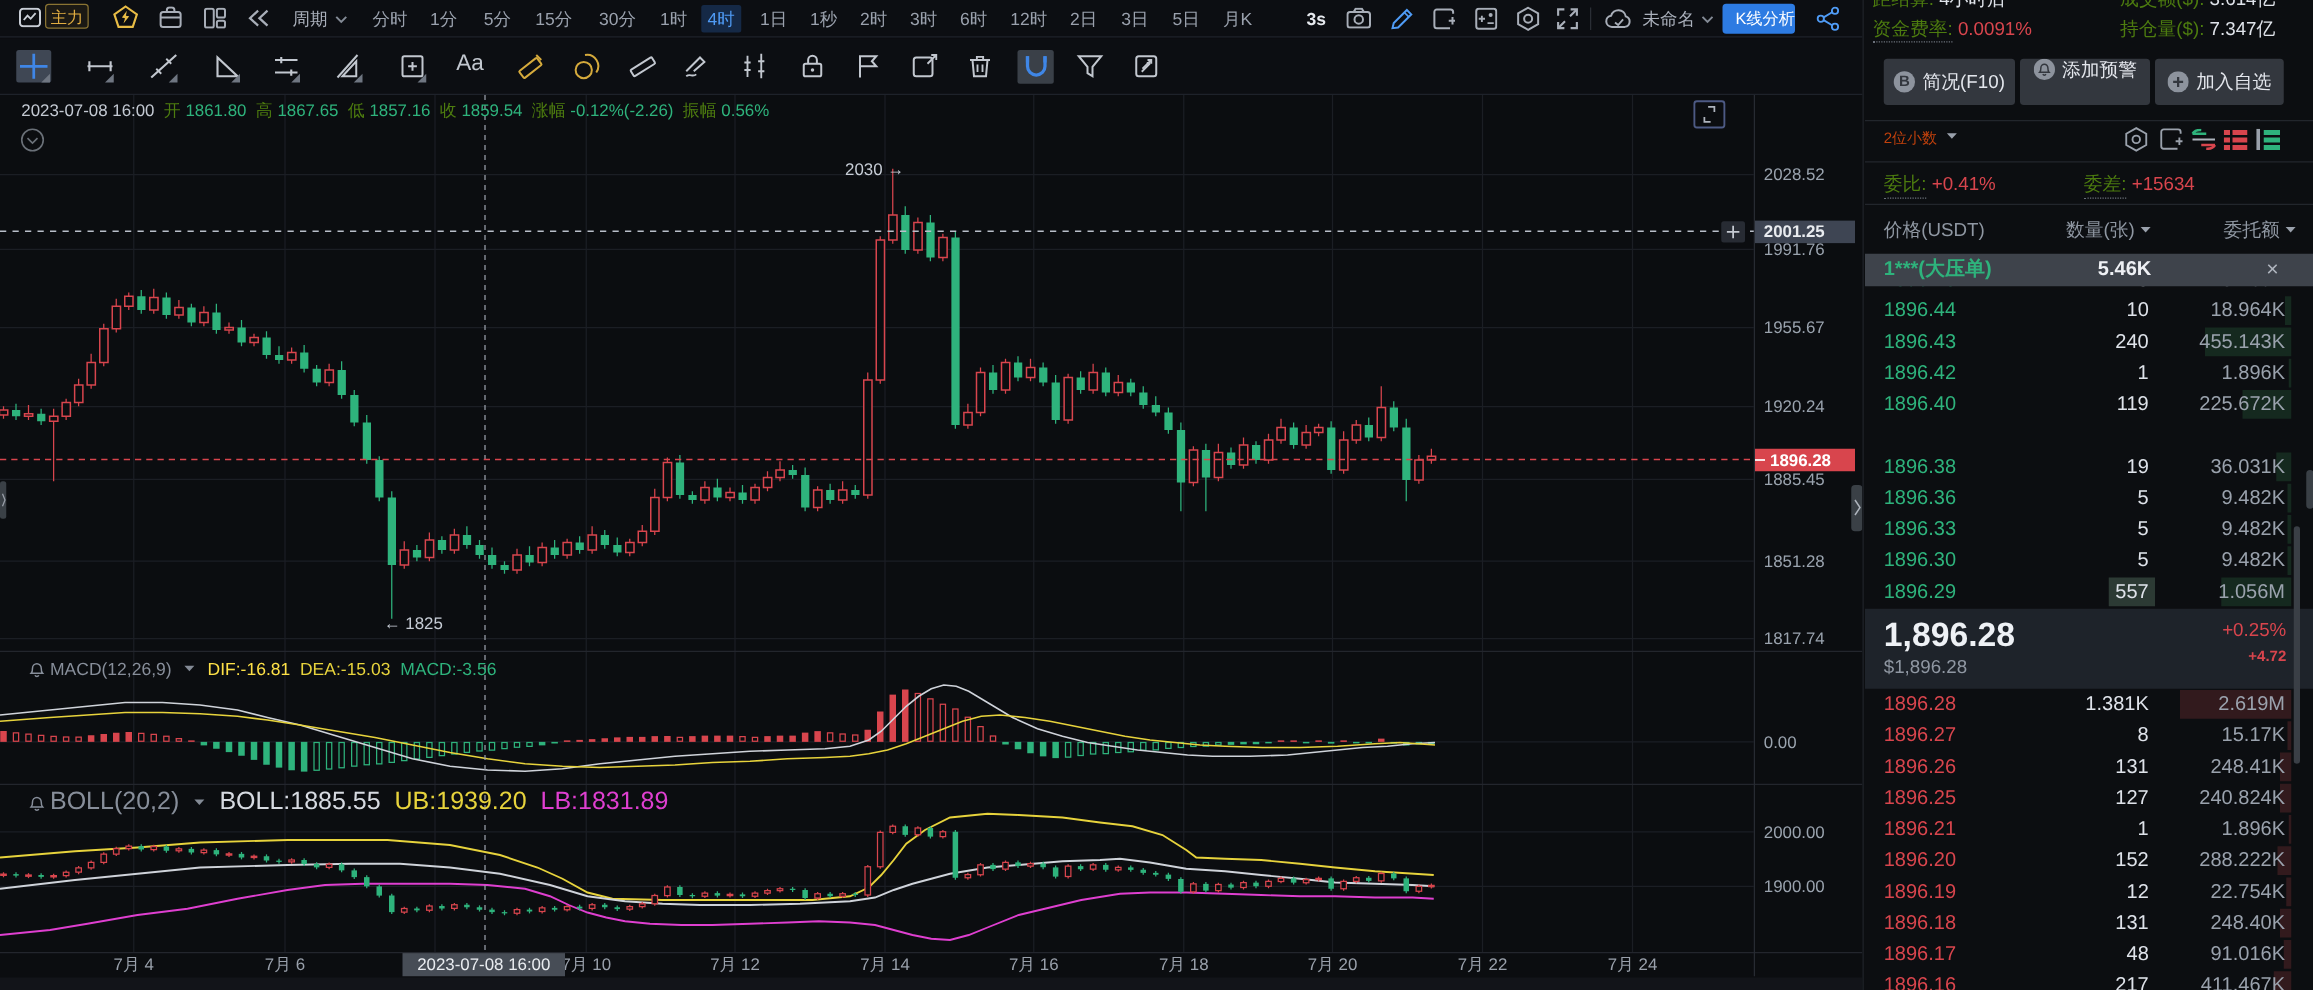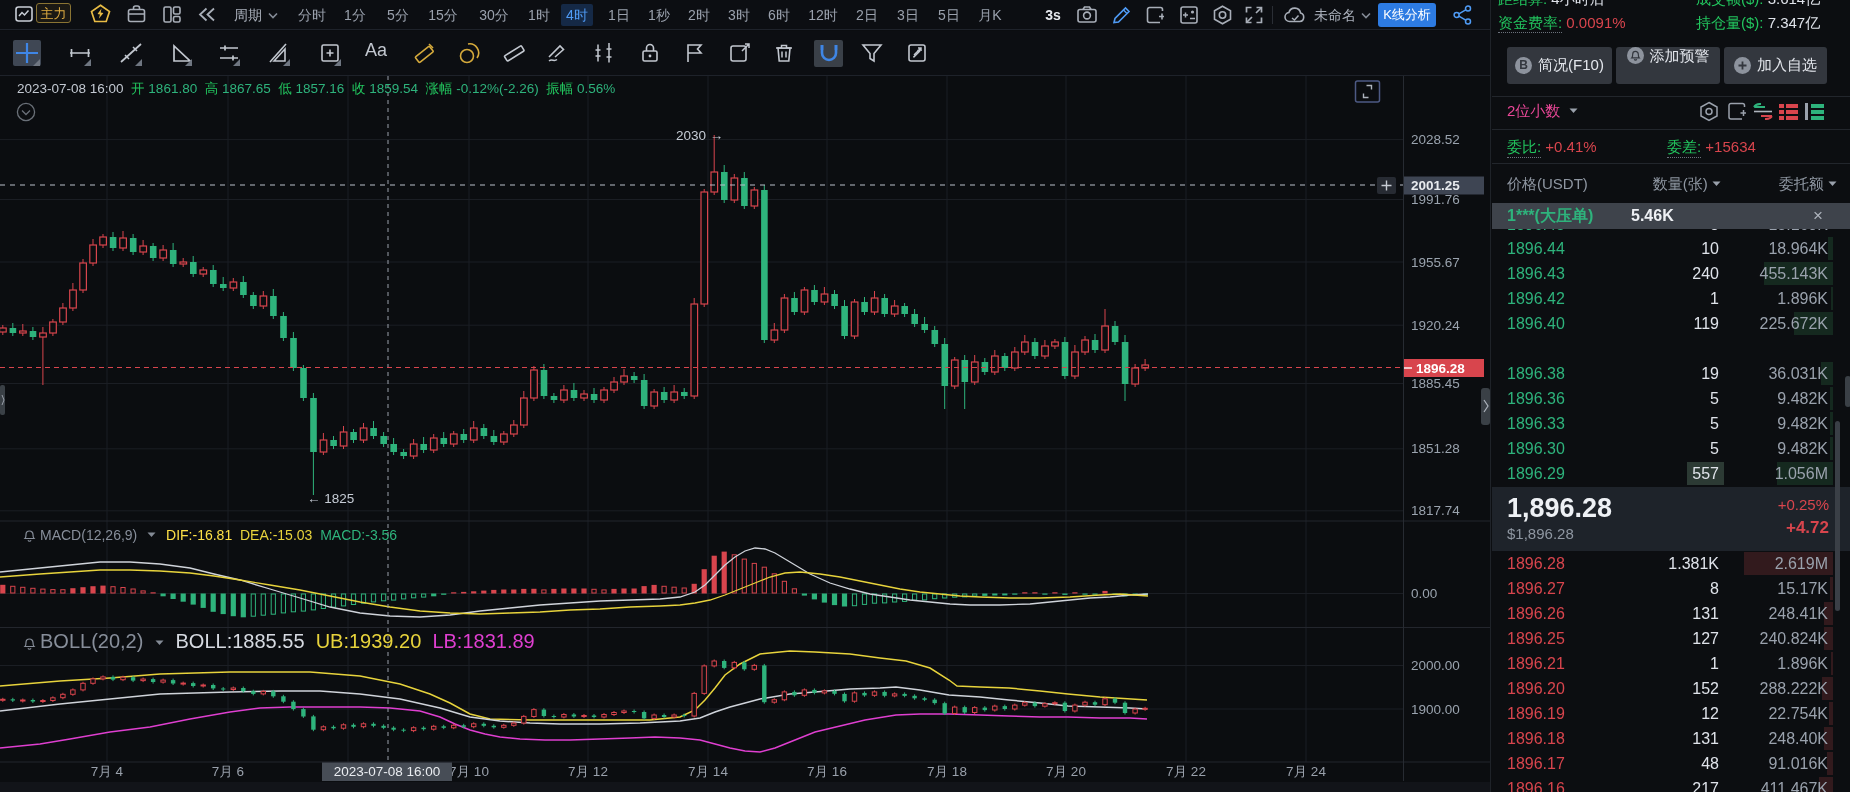--- a/index.html
+++ b/index.html
@@ -1,18 +1,18 @@
 <!DOCTYPE html>
 <html><head><meta charset="utf-8">
 <style>
 *{margin:0;padding:0;box-sizing:border-box}
 html,body{width:1850px;height:792px;background:#0b0d10;overflow:hidden;
  font-family:"Liberation Sans",sans-serif;-webkit-font-smoothing:antialiased}
 .abs{position:absolute}
-.g{color:#22c55e}.w{color:#dfe3ea}.grn{color:#2eb37c}.red{color:#d8454d}
+.g{color:#4d7c0f}.w{color:#dfe3ea}.grn{color:#2eb37c}.red{color:#d8454d}
 #topbar{position:absolute;left:0;top:0;width:1490px;height:30px;background:#0c0e12;border-bottom:1px solid #1e222a}
 #drawbar{position:absolute;left:0;top:31px;width:1490px;height:45px;background:#0c0e12;border-bottom:1px solid #1e222a}
 .tf{position:absolute;top:0;height:30px;line-height:30px;font-size:14px;color:#9aa1ad;text-align:center}
 .tri2{position:absolute;top:28px;width:0;height:0;border-left:7px solid transparent;border-bottom:7px solid #6f7681}
 #rpanel{position:absolute;left:1490px;top:0;width:360px;height:792px;background:#0c0e11;border-left:1px solid #1f2329;font-size:16px}
 .row{position:absolute;left:1px;width:358px;height:25px}
 .rp{position:absolute;left:15px;top:0;height:25px;line-height:25px;font-size:16px}
 .rq{position:absolute;right:131px;top:0;height:25px;line-height:25px;font-size:16px;color:#dfe3ea}
 .ra{position:absolute;right:22px;top:0;height:25px;line-height:25px;font-size:16px;color:#9aa2ad}
 .bar{position:absolute;right:17px;top:1px;height:23px}
@@ -93,21 +93,21 @@
     </svg>
 <div class="abs" style="left:1272px;top:6px;width:1px;height:18px;background:#2a2e35"></div>
 <svg class="abs" style="left:1284px;top:7px" width="22" height="16" viewBox="0 0 22 16">
       <path d="M5.5 14.5 a4.5 4.5 0 0 1 -.6-8.96 A6 6 0 0 1 16.6 6.1 a4.3 4.3 0 0 1 -.7 8.4 Z" fill="none" stroke="#a8aeb8" stroke-width="1.6"></path>
       <path d="M8 11 l2.5 2 4-4.5" fill="none" stroke="#a8aeb8" stroke-width="1.5"></path>
     </svg>
 <div class="tf" style="left:1312px;width:46px;color:#aab0bb;font-size:14px">未命名</div>
 <svg class="abs" style="left:1361px;top:12px" width="10" height="7" viewBox="0 0 10 7">
       <path d="M1 1.5 L5 5.5 L9 1.5" fill="none" stroke="#848b96" stroke-width="1.6"></path>
     </svg>
-<div class="abs" style="left:1378px;top:3px;width:58px;height:24px;background:#2d7be2;border-radius:3px;color:#fff;font-size:13px;text-align:center;line-height:24px">K线分析</div>
+<div class="abs" style="left:1378px;top:3px;width:58px;height:24px;background:#2d7be2;border-radius:3px;color:#fff;font-size:13px;text-align:right;line-height:24px">K线分析</div>
 <svg class="abs" style="left:1453px;top:5px" width="19" height="20" viewBox="0 0 19 20">
       <circle cx="15" cy="3.6" r="2.5" fill="none" stroke="#4f9bf5" stroke-width="1.5"></circle>
       <circle cx="3.6" cy="10" r="2.5" fill="none" stroke="#4f9bf5" stroke-width="1.5"></circle>
       <circle cx="15" cy="16.4" r="2.5" fill="none" stroke="#4f9bf5" stroke-width="1.5"></circle>
       <path d="M5.9 8.9 L12.7 4.8 M5.9 11.1 L12.7 15.2" stroke="#4f9bf5" stroke-width="1.5"></path>
     </svg>
 </div>
 <div id="drawbar">
 <div class="abs" style="left:13px;top:9px;width:28px;height:26px;background:#3f4754;border-radius:2px"></div>
 <svg class="abs" style="left:15px;top:11px" width="24" height="22" viewBox="0 0 24 22">
@@ -874,21 +874,21 @@
       <span style="margin-left:6px">添加预警</span>
     </div>
 <div class="abs" style="left:233px;top:47px;width:103px;height:37px;background:#33373e;border-radius:3px;display:flex;align-items:center;justify-content:center;color:#e3e6ec;font-size:15px">
       <svg width="17" height="17" viewBox="0 0 17 17">
         <circle cx="8.5" cy="8.5" r="8.5" fill="#8d939d"></circle>
         <path d="M8.5 4.5 v8 M4.5 8.5 h8" stroke="#33373e" stroke-width="1.8"></path>
       </svg>
       <span style="margin-left:6px">加入自选</span>
     </div>
 <div class="abs" style="left:1px;top:96px;width:359px;height:1px;background:#22262c"></div>
-<div class="abs" style="left:16px;top:102px;font-size:15px;color:#ec4899">2位小数 <svg width="9" height="6" viewBox="0 0 9 6" style="vertical-align:2px;margin-left:4px">
+<div class="abs" style="left:16px;top:102px;font-size:12px;color:#c2410c">2位小数 <svg width="9" height="6" viewBox="0 0 9 6" style="vertical-align:2px;margin-left:4px">
         <path d="M0.5 0.5 L4.5 5 L8.5 0.5 Z" fill="#9aa1ac"></path>
       </svg></div>
 <svg class="abs" style="left:208px;top:101px" width="20" height="21" viewBox="0 0 20 21">
       <path d="M10 1.5 L18 6 V15 L10 19.5 L2 15 V6 Z" fill="none" stroke="#9aa1ac" stroke-width="1.5"></path>
       <circle cx="10" cy="10.5" r="3" fill="none" stroke="#9aa1ac" stroke-width="1.5"></circle>
     </svg>
 <svg class="abs" style="left:236px;top:102px" width="19" height="19" viewBox="0 0 19 19">
       <path d="M17.5 5 V3.5 a2 2 0 0 0 -2 -2 H4 a2 2 0 0 0 -2 2 V15 a2 2 0 0 0 2 2 h11" fill="none" stroke="#9aa1ac" stroke-width="1.5"></path>
       <path d="M13.5 11 h6 M16.5 8 v6" stroke="#9aa1ac" stroke-width="1.5"></path>
     </svg>
@@ -922,21 +922,21 @@
 <div class="abs" style="left:250px;top:175px;width:96px;text-align:right;font-size:15px;color:#8f97a2">委托额 <svg width="9" height="6" viewBox="0 0 9 6" style="vertical-align:2px">
         <path d="M0.5 0.5 L4.5 5 L8.5 0.5 Z" fill="#9aa1ac"></path>
       </svg></div>
 <div class="row" style="top:212px">
       <span class="rp grn">1896.45</span>
       <span class="rq">8</span>
       <span class="ra">15.169K</span>
     </div>
 <div class="abs" style="left:1px;top:203px;width:359px;height:26px;background:#3e434b"></div>
 <div class="abs" style="left:16px;top:203px;height:26px;line-height:26px;font-size:16px;font-weight:bold;color:#2eb37c">1***(大压单)</div>
-<div class="abs" style="left:140px;top:203px;width:90px;height:26px;line-height:26px;text-align:left;font-size:16px;font-weight:bold;color:#eef0f4">5.46K</div>
+<div class="abs" style="left:140px;top:203px;width:90px;height:26px;line-height:26px;text-align:right;font-size:16px;font-weight:bold;color:#eef0f4">5.46K</div>
 <div class="abs" style="left:322px;top:203px;font-size:17px;color:#aeb4bd;line-height:26px">×</div>
 <div class="row" style="top:236px">
       <div class="bar" style="width:5px;background:#15291f"></div>
       <span class="rp grn">1896.44</span>
       <span class="rq">10</span>
       <span class="ra">18.964K</span>
     </div>
 <div class="row" style="top:261px">
       <div class="bar" style="width:69px;background:#15291f"></div>
       <span class="rp grn">1896.43</span>
@@ -983,21 +983,21 @@
       <div class="bar" style="width:56px;background:#15291f"></div>
       <div class="abs" style="right:126px;top:1px;width:37px;height:23px;background:#2c3a34"></div>
       <span class="rp grn">1896.29</span>
       <span class="rq">557</span>
       <span class="ra">1.056M</span>
     </div>
 <div class="abs" style="left:1px;top:487px;width:359px;height:64px;background:#1e232a">
       <div class="abs" style="left:15px;top:6px;font-size:27px;font-weight:bold;color:#eef1f5">1,896.28</div>
       <div class="abs" style="left:15px;top:38px;font-size:15px;color:#8f97a2">$1,896.28</div>
       <div class="abs" style="right:22px;top:9px;font-size:15px;color:#d8454d">+0.25%</div>
-      <div class="abs" style="right:22px;top:31px;font-size:17px;font-weight:bold;color:#d8454d">+4.72</div>
+      <div class="abs" style="right:22px;top:31px;font-size:12px;font-weight:bold;color:#d8454d">+4.72</div>
     </div>
 <div class="row" style="top:551px">
       <div class="bar" style="width:89px;background:#321a1d"></div>
       <span class="rp red">1896.28</span>
       <span class="rq">1.381K</span>
       <span class="ra">2.619M</span>
     </div>
 <div class="row" style="top:576px">
       <div class="bar" style="width:3px;background:#321a1d"></div>
       <span class="rp red">1896.27</span>

